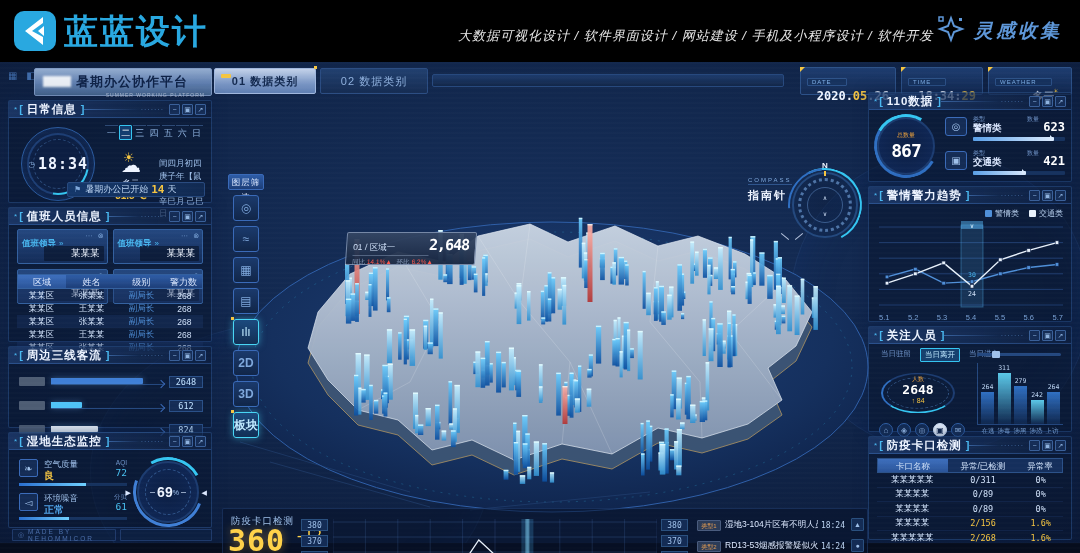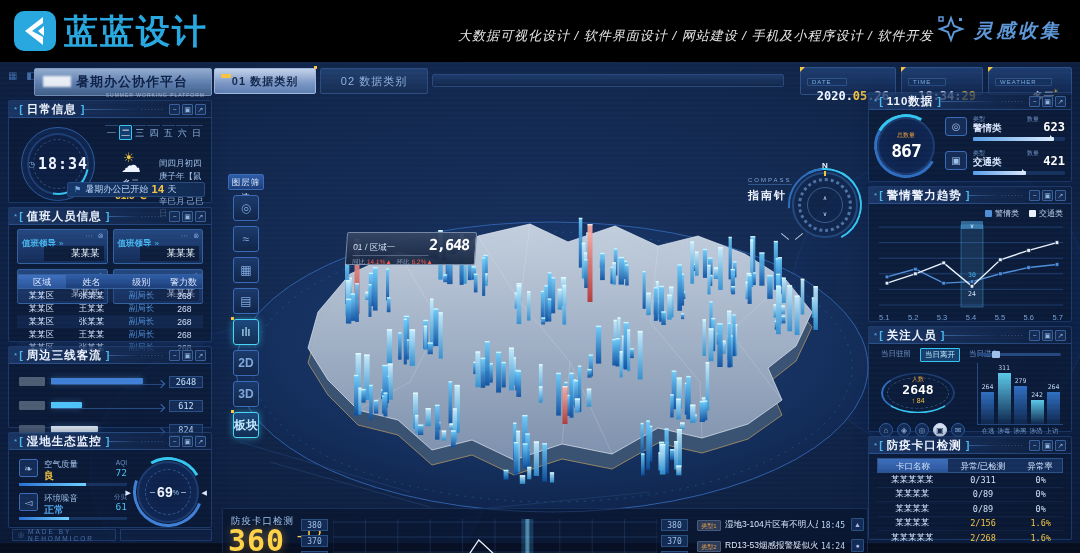--- a/index.html
+++ b/index.html
@@ -1272,21 +1272,21 @@
             <line x1="0" y1="63" x2="324" y2="63" stroke="rgba(90,140,210,.22)"></line>
             <rect x="188.39999999999998" y="0" width="12" height="66" fill="rgba(80,190,255,.20)"></rect>
             <rect x="192.39999999999998" y="0" width="4" height="66" fill="rgba(140,225,255,.45)"></rect>
             <polyline points="0,42 16.2,54 32.4,58.5 48.599999999999994,46.5 64.8,52.5 81,43.5 97.19999999999999,49.5 113.39999999999999,37.5 129.6,45 145.79999999999998,21 162,36 178.2,54 194.39999999999998,45 210.6,39 226.79999999999998,49.5 243,55.5 259.2,46.5 275.4,52.5 291.59999999999997,57 307.8,48 324,55.5" fill="none" stroke="#e8f1fb" stroke-width="1.3"></polyline>
           </svg></div>
 
       <div>
           <div class="arow" style="top:8px">
             <span class="bd">类型1</span>
             <span class="tx">湿地3-104片区有不明人员闯入</span>
-            <span class="tm">18:45</span>
+            <span class="tm">18:24</span>
           </div>
           <div class="arow" style="top:29px">
             <span class="bd">类型2</span>
             <span class="tx">RD13-53烟感报警疑似火灾</span>
             <span class="tm">14:24</span>
           </div>
         </div>
       <div class="ascroll" style="top:9px">▲</div>
       <div class="ascroll" style="top:30px">●</div>
 

